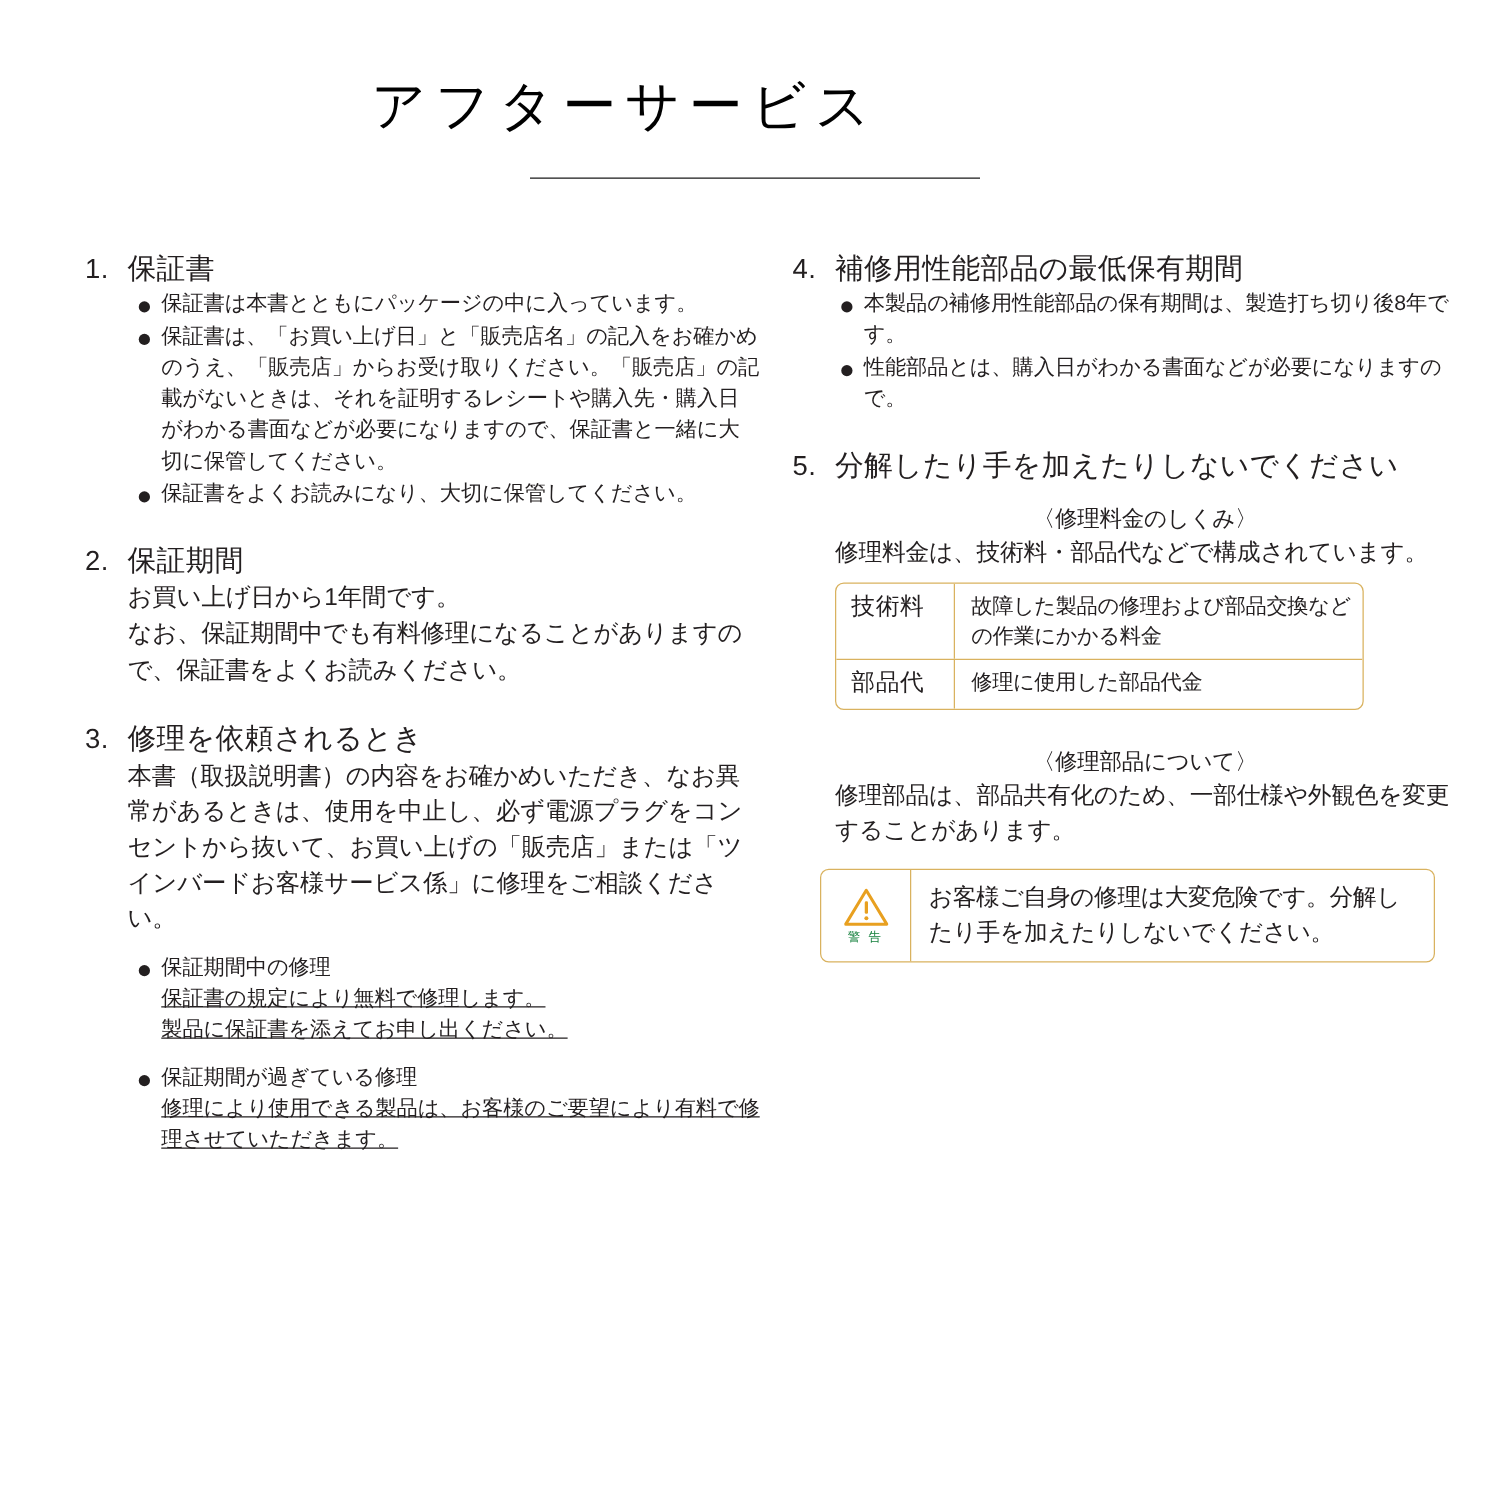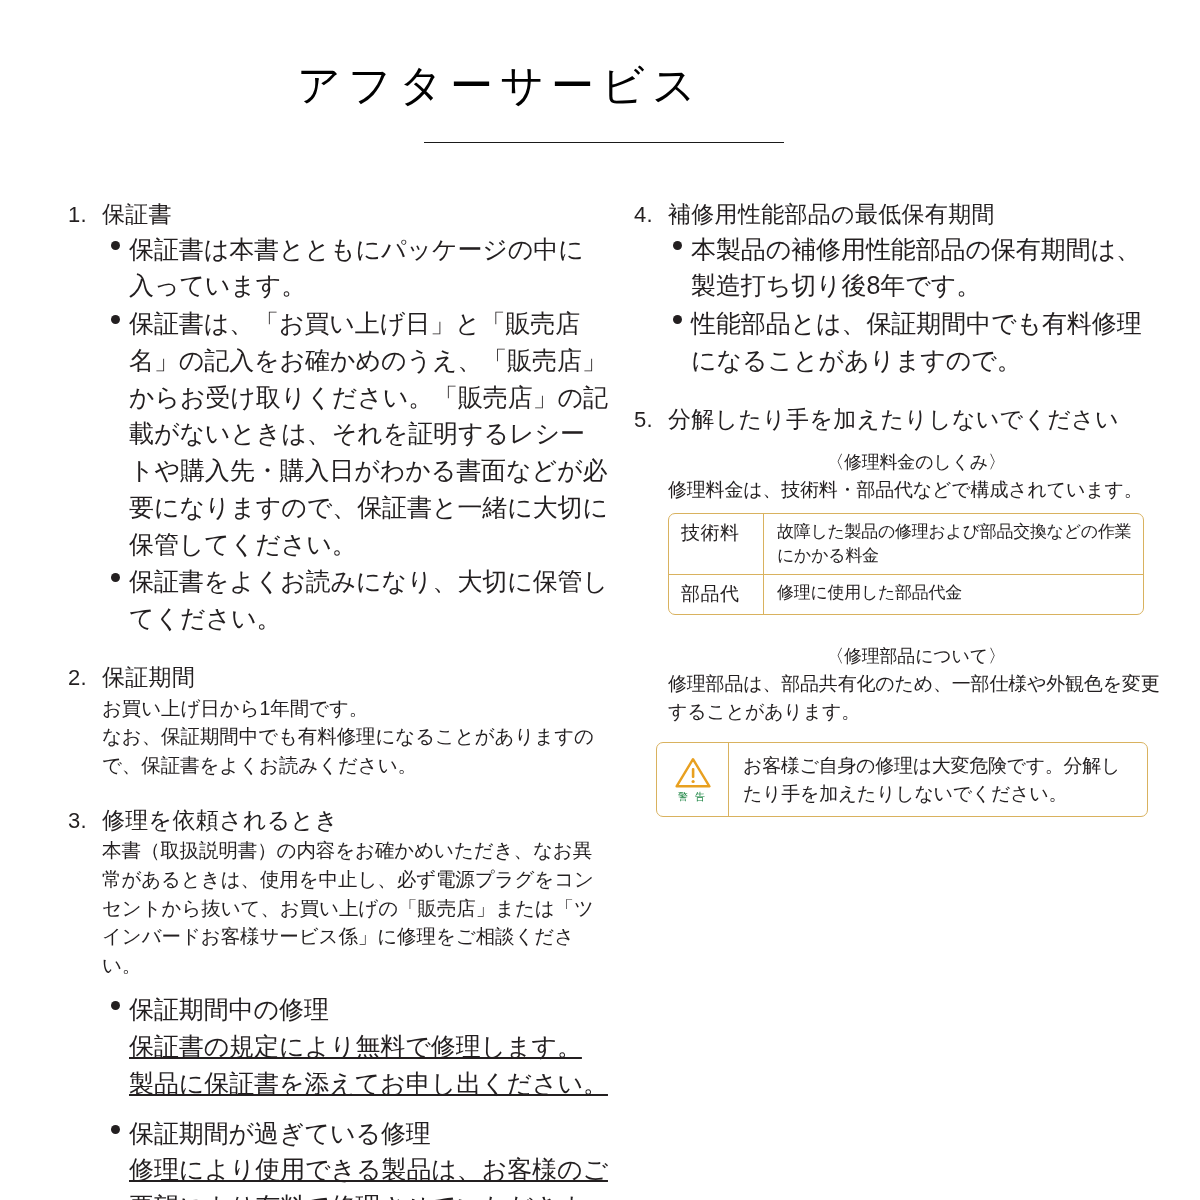--- a/index.html
+++ b/index.html
@@ -75,21 +75,21 @@
 
   
   .bullets {
     margin: 0;
     padding: 0;
     list-style: none;
   }
   .bullets li {
     position: relative;
     padding-left: 19px;
-    font-size: 25px;
+    font-size: 17px;
     line-height: 1.47;
     letter-spacing: -0.1px;
     margin-bottom: 1px;
   }
   .bullets li::before {
     content: "";
     position: absolute;
     left: 1px;
     top: 10px;
     width: 9px;
@@ -120,21 +120,21 @@
     font-size: 19px;
     line-height: 1.47;
     letter-spacing: -0.2px;
     margin: 0;
   }
 
   
   .fee-table {
     margin-top: 9px;
     margin-left: 34px;
-    width: 476px;
+    width: 423px;
     border: 1.6px solid #d9b25f;
     border-radius: 7px;
     box-sizing: border-box;
     overflow: hidden;
   }
   .fee-row {
     display: flex;
     align-items: stretch;
   }
   .fee-row.divided {
@@ -256,21 +256,21 @@
 
 <div class="col col-right">
 
   <div class="sec">
     <div class="sec-head">
       <span class="sec-num">4.</span>
       <span class="sec-title">補修用性能部品の最低保有期間</span>
     </div>
     <ul class="bullets sec-bullets-r">
       <li>本製品の補修用性能部品の保有期間は、製造打ち切り後8年です。</li>
-      <li>性能部品とは、保証期間中でも有料修理になることがありますので。</li>
+      <li>性能部品とは、購入日がわかる書面などが必要になりますので。</li>
     </ul>
   </div>
 
   <div class="gap-md"></div>
 
   <div class="sec">
     <div class="sec-head">
       <span class="sec-num">5.</span>
       <span class="sec-title">分解したり手を加えたりしないでください</span>
     </div>

